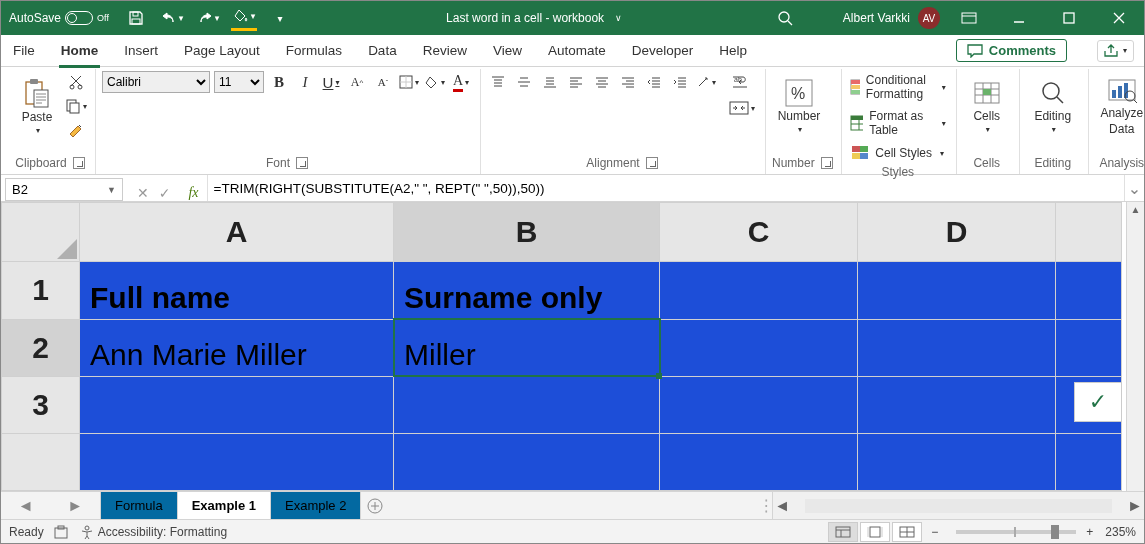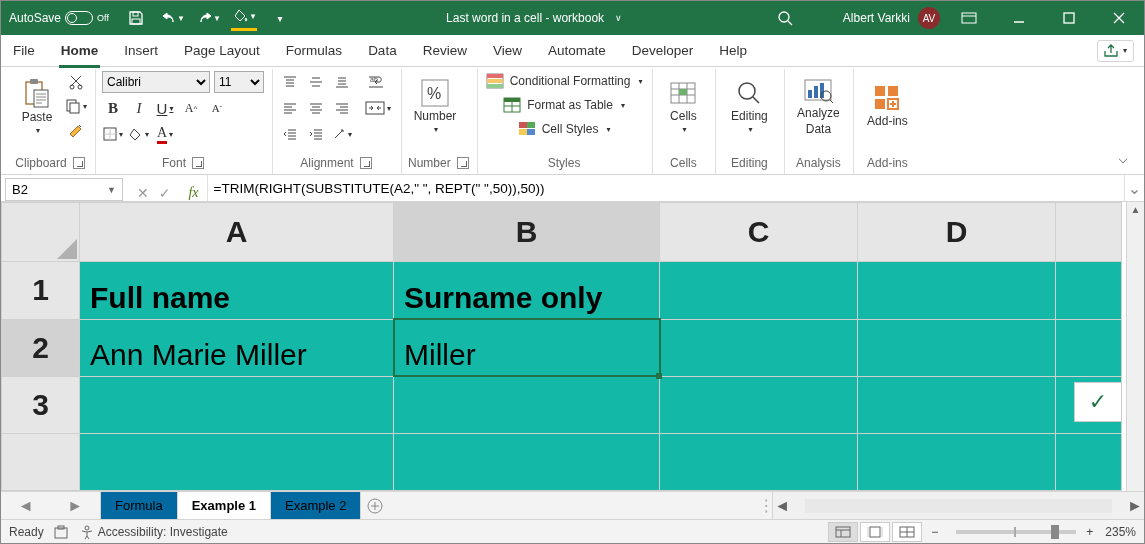--- a/index.html
+++ b/index.html
@@ -37,21 +37,21 @@
 .group-label { text-align: center; color: #666; font-size: 12px; padding: 2px 0; display: flex; justify-content: center; align-items: center; gap: 6px; }
 .group-label .launcher { width: 12px; height: 12px; border: 1px solid #888; position: relative; }
 .group-label .launcher::after { content: ""; position: absolute; right: 1px; bottom: 1px; width: 5px; height: 5px; border-right: 1px solid #666; border-bottom: 1px solid #666;}
 .btn { display: flex; align-items: center; justify-content: center; cursor: pointer; padding: 2px; }
 .big-btn { display: flex; flex-direction: column; align-items: center; justify-content: center; width: 54px; height: 70px; cursor: pointer; gap: 2px; }
 .big-btn.nar { width: 48px; }
 .drop { font-size: 8px; color: #333; margin-left: 2px; }
 .mini { width: 22px; height: 22px; display: flex; align-items: center; justify-content: center; cursor: pointer; }
 select.font { width: 108px; height: 22px; font-size: 12px; border: 1px solid #aaa; }
 select.size { width: 50px; height: 22px; font-size: 12px; border: 1px solid #aaa; }
-.fonts-col { display:flex; flex-direction:column; gap:4px;}
+.fonts-col { display:flex; flex-direction:row; gap:4px;}
 .fonts-col .row { display:flex; gap:4px; align-items:center;}
 
 
 .formula-bar { height: 27px; display: flex; align-items: flex-end; border-bottom: 1px solid #d4d4d4; }
 .name-box { width: 118px; height: 23px; border: 1px solid #ccc; margin: 0 4px; display: flex; align-items: center; padding: 0 6px; font-size: 13px; }
 .name-box .dd { margin-left: auto; color: #666; font-size: 9px; }
 .fx-btns { display: flex; align-items: center; gap: 10px; padding: 0 10px; color: #999; }
 .fx-label { font-style: italic; font-family: "Times New Roman", serif; font-size: 14px; color: #4d7c0f; padding: 0 8px; }
 .formula-input { flex: 1; padding: 0 6px; font-size: 13.5px; border-left: 1px solid #e0e0e0; height: 100%; display: flex; align-items: center;}
 .formula-expand { width: 20px; text-align: center; color: #888; border-left: 1px solid #e0e0e0; height: 100%; display:flex; align-items:center; justify-content:center;}
@@ -59,21 +59,21 @@
 
 .grid-area { flex: 1; display: flex; overflow: hidden; position: relative; background: #fff; }
 .grid-table { border-collapse: collapse; table-layout: fixed; }
 .grid-table th, .grid-table td { border: 1px solid #d0d0d0; }
 .grid-table .corner { width: 78px; height: 54px; background: #e6e6e6; position: relative; }
 .grid-table .corner::after { content: ""; position: absolute; right: 2px; bottom: 2px; width: 0; height: 0; border-style: solid; border-width: 0 0 20px 20px; border-color: transparent transparent #b0b0b0 transparent; }
 .grid-table .colh { background: #e6e6e6; text-align: center; font-size: 30px; height: 54px; color: #222; }
 .grid-table .colh.sel { background: #d2d2d2; }
 .grid-table .rowh { width: 78px; background: #e6e6e6; text-align: center; font-size: 30px; color: #222; }
 .grid-table .rowh.sel { background: #d2d2d2; }
-.grid-table td.cell { font-size: 30px; padding: 4px 10px; height: 52px; color: #000; background: #14b8a6; vertical-align: bottom;}
+.grid-table td.cell { font-size: 30px; padding: 4px 10px; height: 52px; color: #000; background: #1d4ed8; vertical-align: bottom;}
 .grid-table td.header-cell { font-weight: 700; }
 .grid-table td.sel-cell { outline: 2px solid #217346; outline-offset: -1px; position: relative; }
 .grid-table td.sel-cell::after { content:""; position:absolute; right:-3px; bottom:-3px; width:6px; height:6px; background:#217346;}
 .colA { width: 314px;} .colB { width: 266px;} .colC { width: 198px;} .colD { width: 198px;} .colE { width: 66px;}
 .scroll-v { position: absolute; right: 0; top: 0; bottom: 0; width: 18px; background: #f0f0f0; border-left: 1px solid #d4d4d4; display:flex; flex-direction:column; align-items:center; justify-content:flex-start; padding-top:2px;}
 .check-box { position: absolute; right: 22px; top: 180px; width: 48px; height: 40px; border: 1px solid #ccc; display: flex; align-items: center; justify-content: center; background: #fff; color: #217346; font-size: 22px;}
 
 
 .sheets-bar { height: 28px; display: flex; align-items: stretch; background: #f3f3f3; border-top: 1px solid #d4d4d4; }
 .sheet-nav { width: 100px; display: flex; align-items: center; justify-content: space-around; border-right: 1px solid #d4d4d4; color: #888;}
@@ -180,20 +180,26 @@
   <div class="tab">Insert</div>
   <div class="tab">Page Layout</div>
   <div class="tab">Formulas</div>
   <div class="tab">Data</div>
   <div class="tab">Review</div>
   <div class="tab">View</div>
   <div class="tab">Automate</div>
   <div class="tab">Developer</div>
   <div class="tab">Help</div>
   <div class="spacer"></div>
+  <div class="comments-btn">
+    <svg width="16" height="14" viewBox="0 0 16 14">
+        <path d="M1 1h14v9H7l-3 3v-3H1z" fill="none" stroke="#217346" stroke-width="1.3"></path>
+      </svg>
+    <span>Comments</span>
+  </div>
   <div class="share-btn">
     <svg width="14" height="14" viewBox="0 0 14 14">
         <path d="M1 7v5h12V7M7 1v8M4 4l3-3 3 3" fill="none" stroke="#217346" stroke-width="1.3"></path>
       </svg>
     <span class="drop">▾</span>
   </div>
 </div>
 
 <div class="ribbon">
 
@@ -589,21 +595,21 @@
         <rect x="1" y="3" width="12" height="10" fill="none" stroke="#666"></rect>
         <rect x="4" y="1" width="6" height="3" fill="none" stroke="#666"></rect>
       </svg>
     </span>
   <span style="margin-right:4px;">
       <svg width="14" height="14">
         <circle cx="7" cy="3" r="2" fill="none" stroke="#666"></circle>
         <path d="M2 6l5 1 5-1M7 7v4M5 14l2-3 2 3" fill="none" stroke="#666"></path>
       </svg>
     </span>
-  <span>Accessibility: Investigate</span>
+  <span>Accessibility: Formatting</span>
   <div class="flex"></div>
   <div class="view-btn active">
       <svg width="16" height="12">
         <rect x="1" y="1" width="14" height="10" fill="none" stroke="#666"></rect>
         <path d="M1 4h14M6 4v7" stroke="#666"></path>
       </svg>
     </div>
   <div class="view-btn">
       <svg width="16" height="12">
         <rect x="3" y="1" width="10" height="10" fill="none" stroke="#666"></rect>

